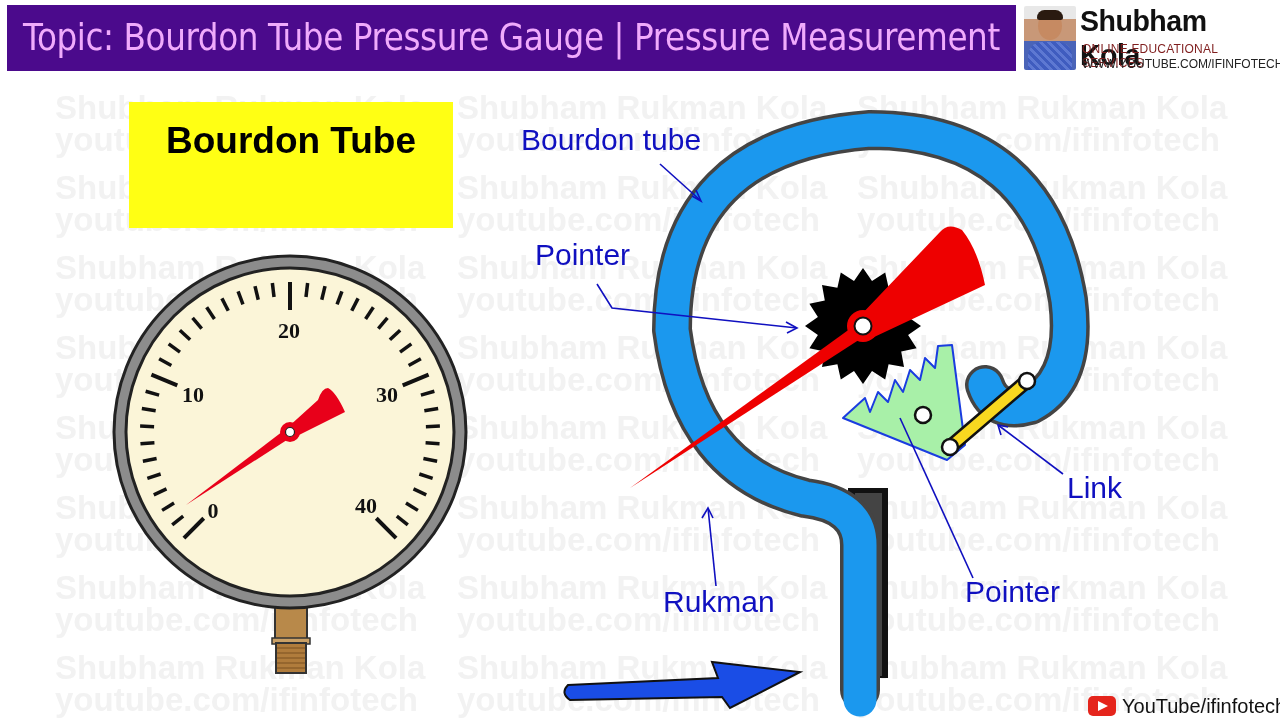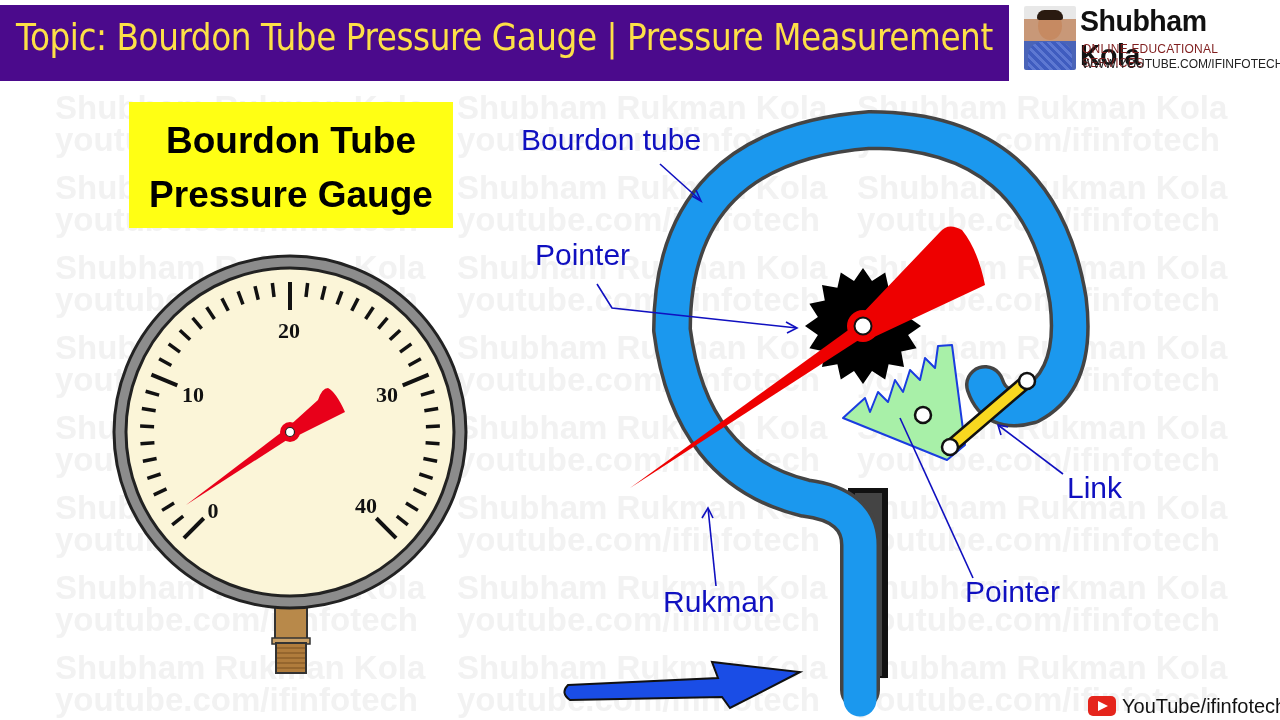--- a/index.html
+++ b/index.html
@@ -1,17 +1,17 @@
 <!DOCTYPE html>
 <html><head>
 <meta charset="utf-8">
 <style>
   html,body{margin:0;padding:0;}
   body{width:1280px;height:720px;background:#ffffff;position:relative;overflow:hidden;font-family:"Liberation Sans",sans-serif;}
-  .header{position:absolute;left:0;top:5px;width:1009px;height:76px;background:#4b0a8c;color:#fde047;}
+  .header{position:absolute;left:7px;top:5px;width:1009px;height:66px;background:#4b0a8c;color:#f0abfc;}
   .header-title{position:absolute;left:16px;top:10px;font-size:38px;letter-spacing:-0.5px;white-space:nowrap;font-family:"DejaVu Sans",sans-serif;transform:scaleX(0.86);transform-origin:left center;}
   .brand{position:absolute;left:1022px;top:4px;width:258px;height:68px;}
   .avatar{position:absolute;left:2px;top:2px;width:52px;height:64px;background:linear-gradient(#e8e8e8 0,#e8e8e8 20%,#c89878 20%,#c89878 55%,#4a64b8 55%);border-radius:2px;}
   .avatar-head{position:absolute;left:14px;top:6px;width:24px;height:28px;border-radius:50%;background:#c68a62;}
   .avatar-hair{position:absolute;left:13px;top:4px;width:26px;height:10px;border-radius:12px 12px 4px 4px;background:#2a1a10;}
   .avatar-shirt{position:absolute;left:4px;top:36px;width:44px;height:28px;border-radius:14px 14px 0 0;background:repeating-linear-gradient(45deg,#3f5cbf 0 3px,#5d78d2 3px 6px);}
   .brand-name{position:absolute;left:58px;top:0px;font-size:30px;font-weight:bold;color:#111;font-family:"Liberation Sans",sans-serif;transform:scaleX(0.95);transform-origin:left;letter-spacing:-0.5px;}
   .brand-sub{position:absolute;left:60px;top:38px;font-size:12px;color:#7f1d1d;letter-spacing:0.2px;}
   .brand-url{position:absolute;left:60px;top:53px;font-size:12px;color:#222;}
   .watermark{position:absolute;left:0;top:88px;width:1280px;height:632px;pointer-events:none;}
@@ -138,21 +138,20 @@
     </div>
   <div class="wm-cell" style="left:857px;top:564px">
       <div>Shubham Rukman Kola</div>
       <div>youtube.com/ifinfotech</div>
     </div>
 </div>
 
 <div class="ylabel">
   <div class="ylabel-text">
     <div>Bourdon Tube</div>
-    <div>Pressure Gauge</div>
   </div>
 </div>
 
 <svg class="diagram" width="1280" height="720">
 
   <rect x="275" y="603" width="32" height="38" fill="#b8894a" stroke="#333" stroke-width="2"></rect>
   <rect x="272" y="638" width="38" height="6" fill="#caa066" stroke="#333" stroke-width="1.5"></rect>
   <rect x="276" y="643" width="30" height="30" fill="#b07c3c" stroke="#333" stroke-width="2"></rect>
   <g stroke="#7a5020" stroke-width="1">
     <line x1="277" y1="648" x2="305" y2="648"></line>

